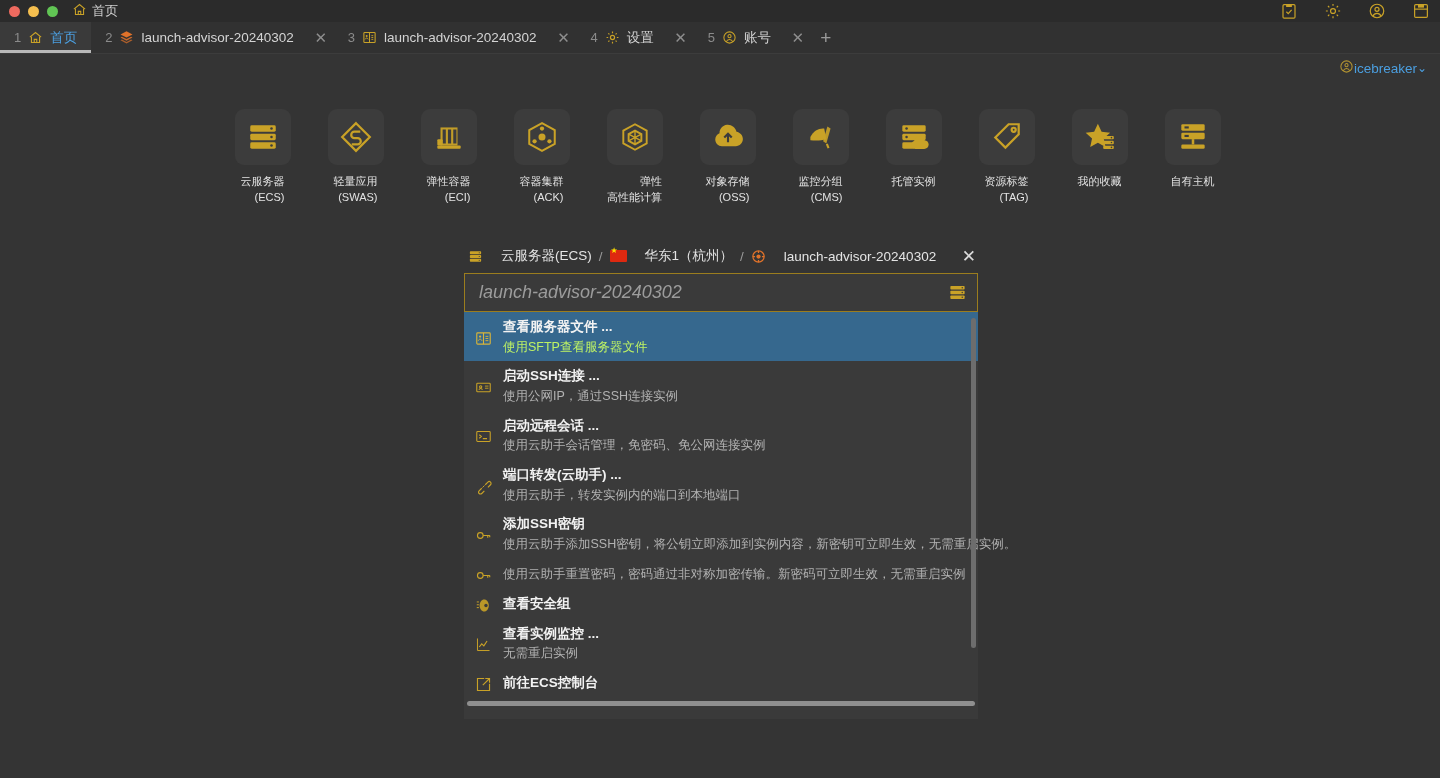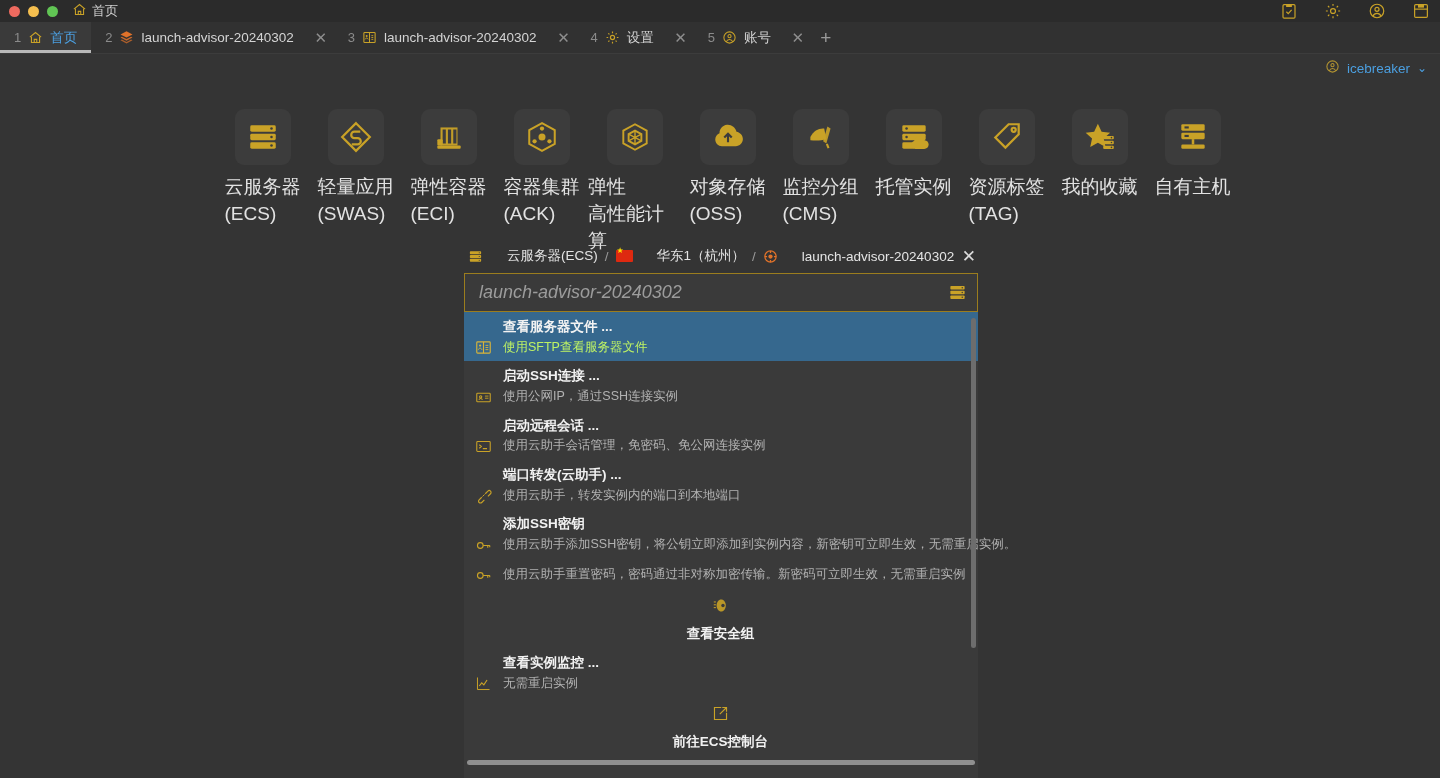--- a/index.html
+++ b/index.html
@@ -66,21 +66,20 @@
   .tab-add {
     width: 30px; display: flex; align-items: center; justify-content: center;
     color: #9a9a9a; font-size: 19px; font-weight: 300;
   }
 
   
   .userbar {
     height: 28px;
     display: flex; align-items: center; justify-content: flex-end;
     padding-right: 13px;
-    gap: 7px;
   }
   .user-name { color: #4b9fe0; font-size: 13.5px; }
   .user-caret { color: #4b9fe0; font-size: 12px; }
 
   
   .products {
     display: flex;
     justify-content: center;
     gap: 0;
     margin-top: 27px;
@@ -94,42 +93,42 @@
   }
   .prod-tile {
     width: 56px; height: 56px;
     background: #3c3c3c;
     border-radius: 9px;
     display: flex; align-items: center; justify-content: center;
   }
   .prod-tile svg { width: 34px; height: 34px; display: block; }
   .prod-label {
     margin-top: 9px;
-    font-size: 19px;
+    font-size: 11px;
     color: #e2e2e2;
-    text-align: left;
+    text-align: right;
     line-height: 1.42;
     white-space: pre-line;
   }
 
   
   .popup {
     position: absolute;
     left: 464px; top: 243px;
     width: 514px;
   }
   .popup-head {
     height: 26px;
     display: flex; align-items: center;
     padding: 0 0 0 4px;
     font-size: 13.5px;
     color: #e4e4e4;
     position: relative;
   }
-  .crumb { display: flex; align-items: center; gap: 24px; }
+  .crumb { display: flex; align-items: center; gap: 18px; }
   .crumb svg { width: 15px; height: 15px; display: block; }
   .crumb-sep { color: #9a9a9a; margin: 0 7px; }
   .flag {
     width: 17px; height: 12px; background: #de2910;
     display: inline-block; position: relative; border-radius: 1px;
   }
   .flag::before {
     content: "★"; position: absolute; left: 1px; top: -3px;
     color: #ffde00; font-size: 8px; line-height: 1;
   }
@@ -156,42 +155,42 @@
   .search-input::placeholder { color: #9c9c9c; font-style: italic; }
   .search-icon svg { width: 19px; height: 19px; display: block; }
 
   .list {
     background: #3a3a3a;
     position: relative;
     padding-top: 0;
   }
   .row {
     display: flex;
-    align-items: flex-end;
+    align-items: center;
     padding: 5px 10px 5px 9px;
     gap: 10px;
     min-height: 24px;
   }
   .row.sel { background: #36688e; }
   .row-ico {
     width: 20px; min-width: 20px; display: flex;
     justify-content: center; padding-top: 3px;
   }
   .row-ico svg { width: 17px; height: 17px; display: block; }
   .row-text { flex: 1; min-width: 0; }
   .row-title {
     font-size: 13.5px; font-weight: bold; color: #f2f2f2;
     line-height: 1.45; white-space: nowrap;
   }
   .row-desc {
     font-size: 12.5px; color: #b2b2b2; line-height: 1.5;
     margin-top: 1px; white-space: nowrap;
   }
   .row.sel .row-desc { color: #bef264; }
-  .row.notitleonly { align-items: center; flex-direction: column; }
+  .row.notitleonly { align-items: center; }
 
   .vscroll {
     position: absolute; right: 2px; top: 6px;
     width: 5px; height: 330px;
     background: #6d6d6d; border-radius: 3px;
   }
   .hscroll-track {
     height: 11px; background: #3a3a3a;
     display: flex; align-items: center; padding: 0 3px;
   }

